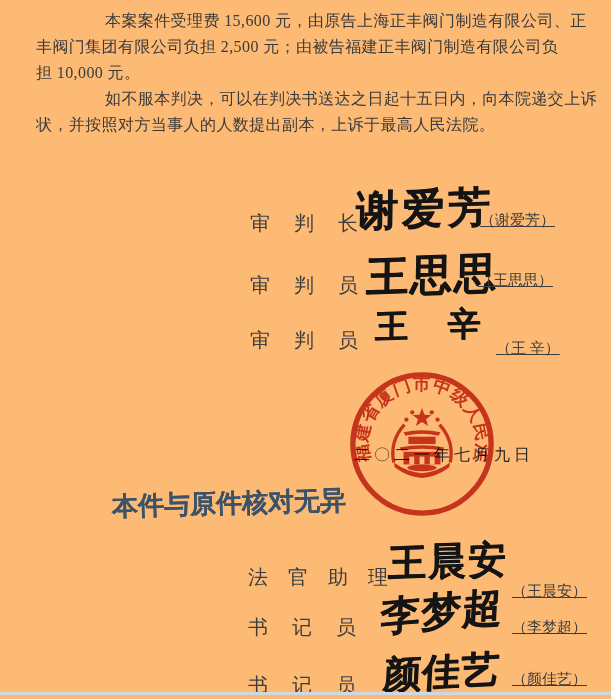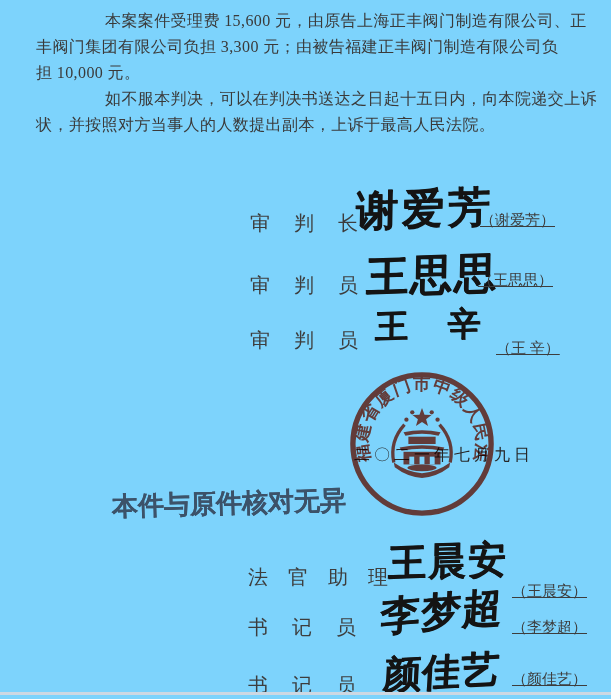--- a/index.html
+++ b/index.html
@@ -1,20 +1,20 @@
 <!DOCTYPE html>
 <html><head>
 <meta charset="utf-8">
 <style>
   html,body { margin:0; padding:0; }
   .page {
     position: relative;
     width: 611px;
     height: 699px;
-    background: #7dd3fc;
+    background: #fdba74;
     overflow: hidden;
     font-family: "Liberation Serif", "DejaVu Serif", serif;
     color: #3d3d3d;
   }
   
   .body-text {
     position: absolute;
     left: 36px; top: 8px;
     width: 545px;
     font-size: 16px;
@@ -98,21 +98,21 @@
     background: #cdd8e3;
   }
 </style>
 </head>
 <body>
 
 <div class="page">
 
   <div class="body-text">
     <div class="line indent">本案案件受理费 15,600 元，由原告上海正丰阀门制造有限公司、正</div>
-    <div class="line">丰阀门集团有限公司负担 3,300 元；由被告福建正丰阀门制造有限公司负</div>
+    <div class="line">丰阀门集团有限公司负担 2,500 元；由被告福建正丰阀门制造有限公司负</div>
     <div class="line">担 10,000 元。</div>
     <div class="line indent">如不服本判决，可以在判决书送达之日起十五日内，向本院递交上诉</div>
     <div class="line">状，并按照对方当事人的人数提出副本，上诉于最高人民法院。</div>
   </div>
 
   <span class="role-label role-3" style="left:250px; top:210px;">审判长</span>
   <span class="script-name s1">谢爱芳</span>
   <span class="printed-name" style="left:480px; top:211px;">（谢爱芳）</span>
 
   <span class="role-label role-3" style="left:250px; top:272px;">审判员</span>

